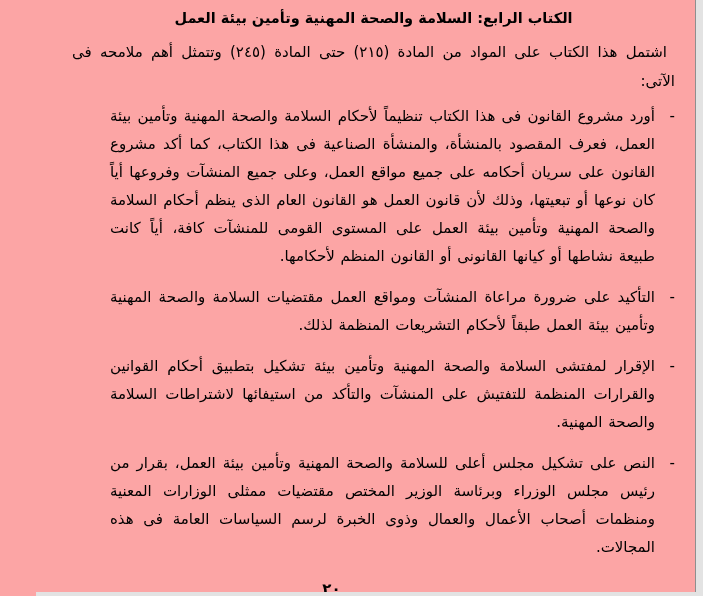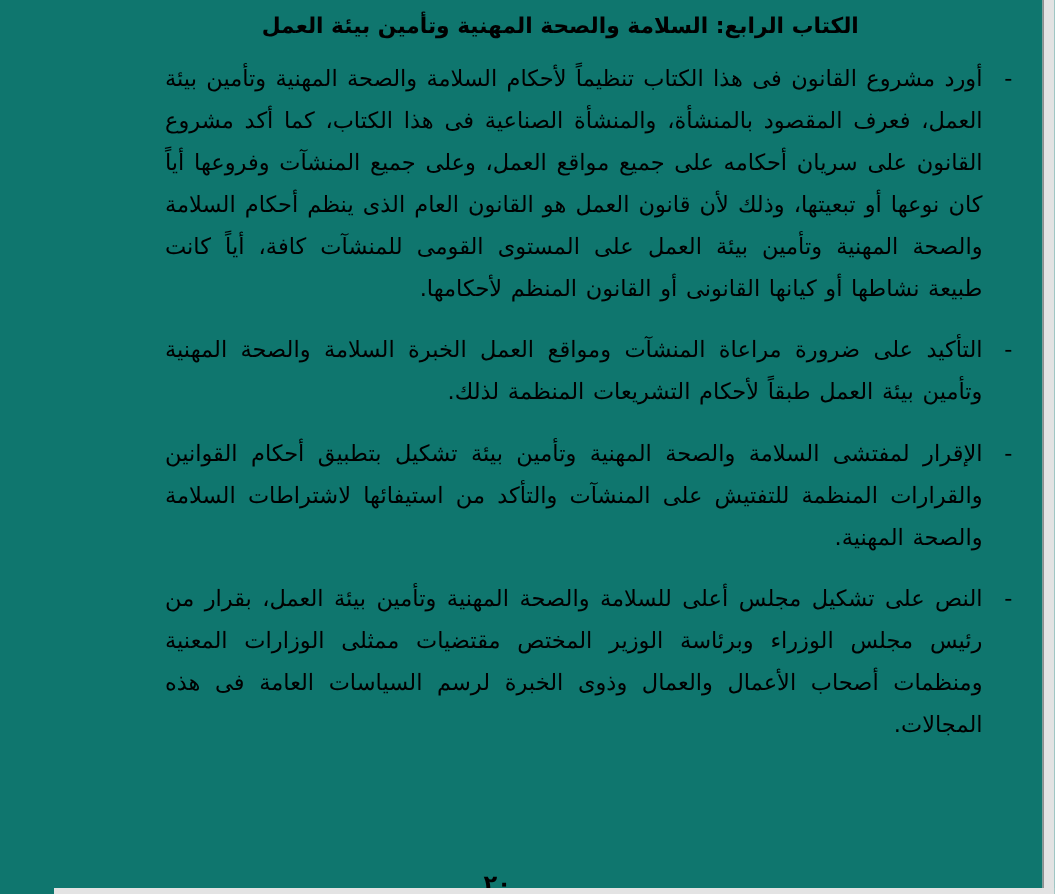--- a/index.html
+++ b/index.html
@@ -4,21 +4,21 @@
 <style>
   html, body {
     margin: 0;
     padding: 0;
     background: #ffffff;
   }
   .page {
     position: relative;
     width: 703px;
     height: 596px;
-    background: #0f766e;
+    background: #fca5a5;
     overflow: hidden;
     font-family: "DejaVu Sans", sans-serif;
     color: #000000;
     direction: rtl;
   }
   
   .scan-edge-right {
     position: absolute;
     top: 0;
     right: 0;
@@ -92,29 +92,30 @@
 </style>
 </head>
 <body>
 
 <div class="page">
 
   <div class="content">
 
     <h1 class="doc-title">الكتاب الرابع: السلامة والصحة المهنية وتأمين بيئة العمل</h1>
 
+    <p class="intro">اشتمل هذا الكتاب على المواد من المادة (٢١٥) حتى المادة (٢٤٥) وتتمثل أهم ملامحه فى الآتى:</p>
 
     <ul class="bullet-list">
       <li>
         <span class="bullet-marker">-</span>
         <span class="bullet-text">أورد مشروع القانون فى هذا الكتاب تنظيماً لأحكام السلامة والصحة المهنية وتأمين بيئة العمل، فعرف المقصود بالمنشأة، والمنشأة الصناعية فى هذا الكتاب، كما أكد مشروع القانون على سريان أحكامه على جميع مواقع العمل، وعلى جميع المنشآت وفروعها أياً كان نوعها أو تبعيتها، وذلك لأن قانون العمل هو القانون العام الذى ينظم أحكام السلامة والصحة المهنية وتأمين بيئة العمل على المستوى القومى للمنشآت كافة، أياً كانت طبيعة نشاطها أو كيانها القانونى أو القانون المنظم لأحكامها.</span>
       </li>
       <li>
         <span class="bullet-marker">-</span>
-        <span class="bullet-text">التأكيد على ضرورة مراعاة المنشآت ومواقع العمل الخبرة السلامة والصحة المهنية وتأمين بيئة العمل طبقاً لأحكام التشريعات المنظمة لذلك.</span>
+        <span class="bullet-text">التأكيد على ضرورة مراعاة المنشآت ومواقع العمل مقتضيات السلامة والصحة المهنية وتأمين بيئة العمل طبقاً لأحكام التشريعات المنظمة لذلك.</span>
       </li>
       <li>
         <span class="bullet-marker">-</span>
         <span class="bullet-text">الإقرار لمفتشى السلامة والصحة المهنية وتأمين بيئة تشكيل بتطبيق أحكام القوانين والقرارات المنظمة للتفتيش على المنشآت والتأكد من استيفائها لاشتراطات السلامة والصحة المهنية.</span>
       </li>
       <li>
         <span class="bullet-marker">-</span>
         <span class="bullet-text">النص على تشكيل مجلس أعلى للسلامة والصحة المهنية وتأمين بيئة العمل، بقرار من رئيس مجلس الوزراء وبرئاسة الوزير المختص مقتضيات ممثلى الوزارات المعنية ومنظمات أصحاب الأعمال والعمال وذوى الخبرة لرسم السياسات العامة فى هذه المجالات.</span>
       </li>
     </ul>

